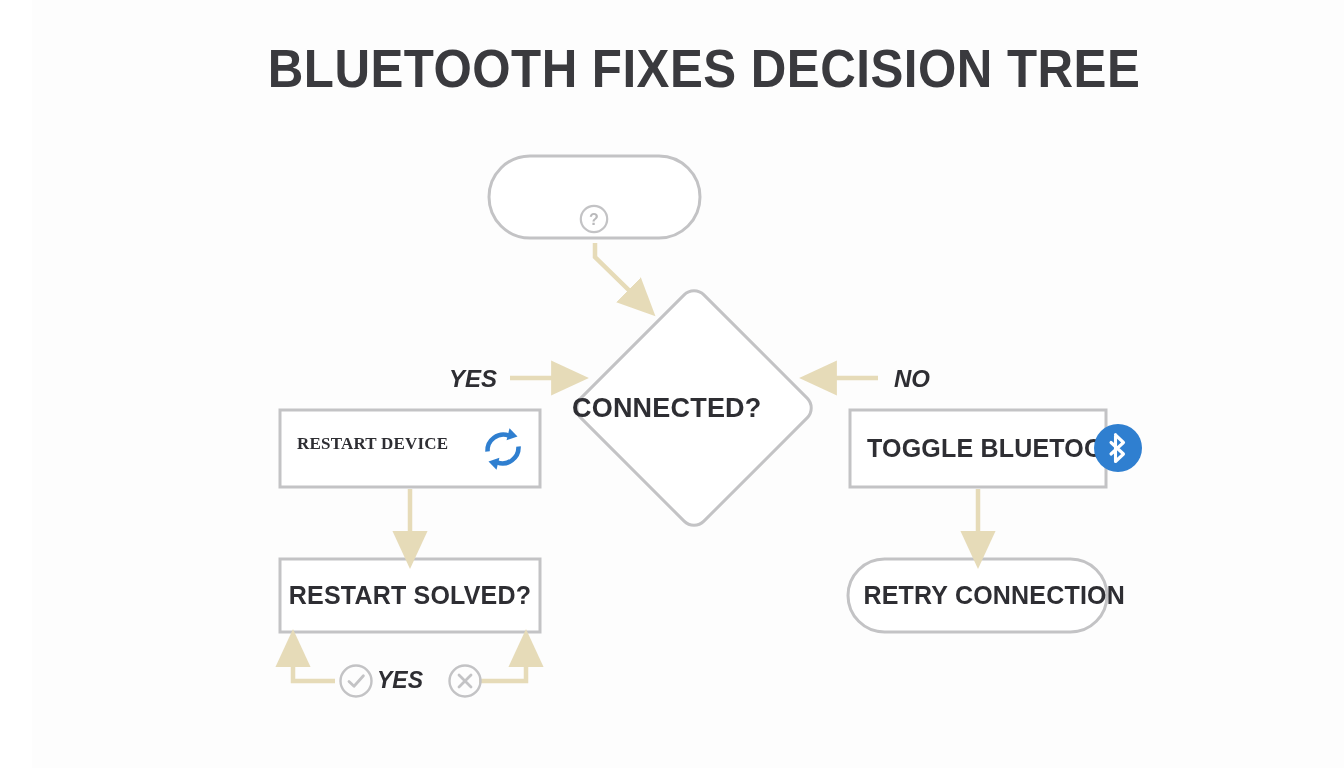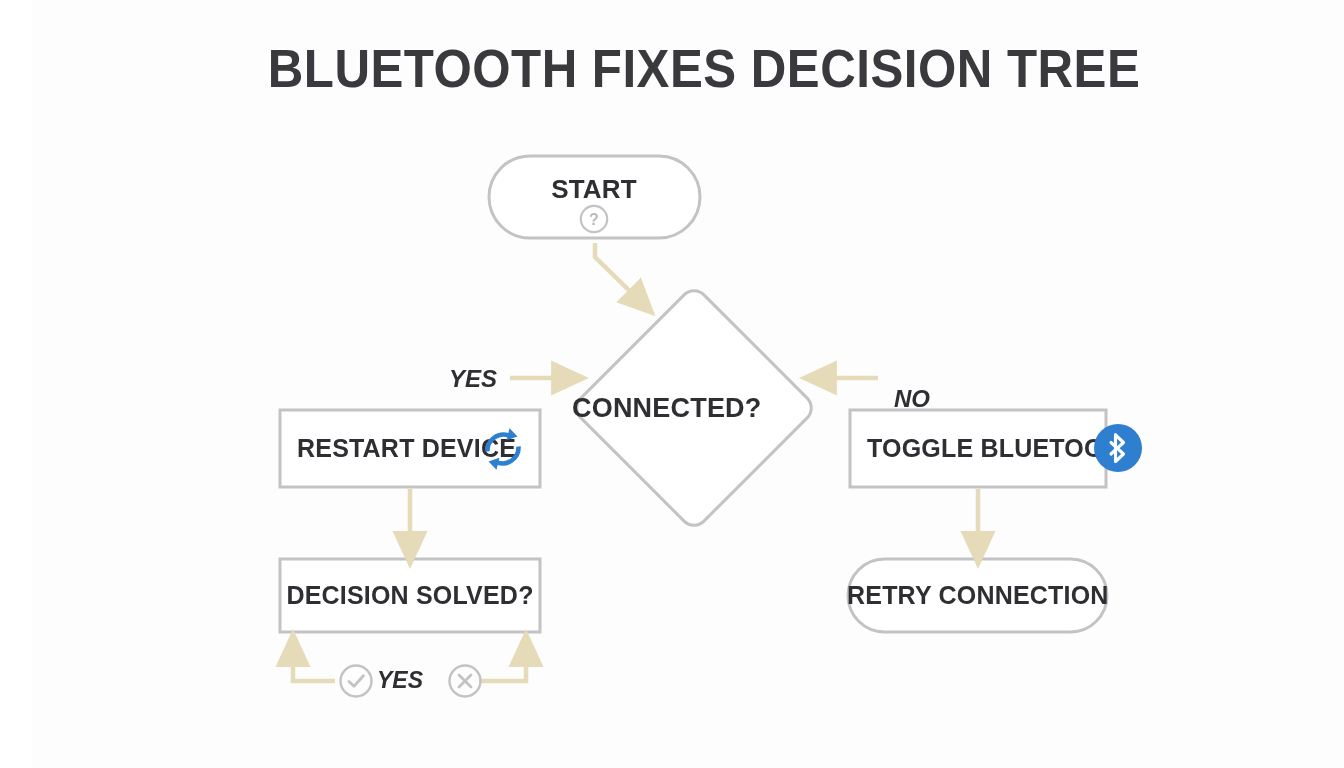--- a/index.html
+++ b/index.html
@@ -44,35 +44,35 @@
   .node-label {
     position: absolute;
     font-family: "Liberation Sans", sans-serif;
     font-weight: bold;
     color: #2e2e33;
     white-space: nowrap;
     letter-spacing: 0.2px;
   }
   .lbl-start     { left: 463px; top: 174px; width: 198px; text-align: center; font-size: 26px; }
   .lbl-connected { left: 540px; top: 393px; width: 245px; font-size: 27px; }
-  .lbl-restart   { left: 265px; top: 434px; font-size: 25px; }
+  .lbl-restart   { left: 265px; top: 434px; font-size: 17px; font-family: Liberation Serif, serif; }
   .lbl-toggle    { left: 835px; top: 434px; font-size: 25px; }
   .lbl-problem   { left: 247px; top: 581px; width: 262px; text-align: center; font-size: 25px; }
-  .lbl-retry     { left: 815px; top: 581px; width: 278px; text-align: left; font-size: 25px; }
+  .lbl-retry     { left: 815px; top: 581px; width: 278px; text-align: right; font-size: 25px; }
   .edge-label {
     position: absolute;
     font-family: "Liberation Sans", sans-serif;
     font-weight: bold;
     font-size: 24px;
     color: #2e2e33;
     white-space: nowrap;
     font-style: italic;
   }
   .lbl-yes-left  { left: 417px; top: 365px; }
-  .lbl-no-right  { left: 862px; top: 385px; }
+  .lbl-no-right  { left: 862px; top: 365px; }
   .lbl-yes-bot   { left: 345px; top: 667px; font-size: 23px; }
   
   .icon-abs { position: absolute; line-height: 0; }
   .ic-question  { left: 546px; top: 203px; }
   .ic-refresh   { left: 446px; top: 424px; }
   .ic-bluetooth { left: 1061px; top: 423px; }
   .ic-check     { left: 306px; top: 663px; }
   .ic-cross     { left: 415px; top: 663px; }
 </style>
 </head>
@@ -109,25 +109,24 @@
 
     <path d="M378,489 L378,550" fill="none" stroke="#e6dbb8" stroke-width="4.5" marker-end="url(#arrowCream)"></path>
 
     <path d="M946,489 L946,550" fill="none" stroke="#e6dbb8" stroke-width="4.5" marker-end="url(#arrowCream)"></path>
 
     <path d="M303,681 L261,681 L261,648" fill="none" stroke="#e6dbb8" stroke-width="4.5" marker-end="url(#arrowCream)"></path>
 
     <path d="M447,681 L494,681 L494,648" fill="none" stroke="#e6dbb8" stroke-width="4.5" marker-end="url(#arrowCream)"></path>
   </svg>
 
-  <div class="node-label lbl-start">START</div>
   <div class="node-label lbl-connected">CONNECTED?</div>
   <div class="node-label lbl-restart">RESTART DEVICE</div>
   <div class="node-label lbl-toggle">TOGGLE BLUETOOTH</div>
-  <div class="node-label lbl-problem">DECISION SOLVED?</div>
+  <div class="node-label lbl-problem">RESTART SOLVED?</div>
   <div class="node-label lbl-retry">RETRY CONNECTION</div>
 
   <div class="edge-label lbl-yes-left">YES</div>
   <div class="edge-label lbl-no-right">NO</div>
   <div class="edge-label lbl-yes-bot">YES</div>
 
   <span class="icon-abs ic-question">
     <svg width="32" height="32" viewBox="0 0 32 32" xmlns="http://www.w3.org/2000/svg">
       <circle cx="16" cy="16" r="13.2" fill="none" stroke="#c3c3c5" stroke-width="2.2"></circle>
       <text x="16" y="22.2" text-anchor="middle" font-family="Liberation Sans, sans-serif" font-size="16" font-weight="bold" fill="#b9b9bb">?</text>

